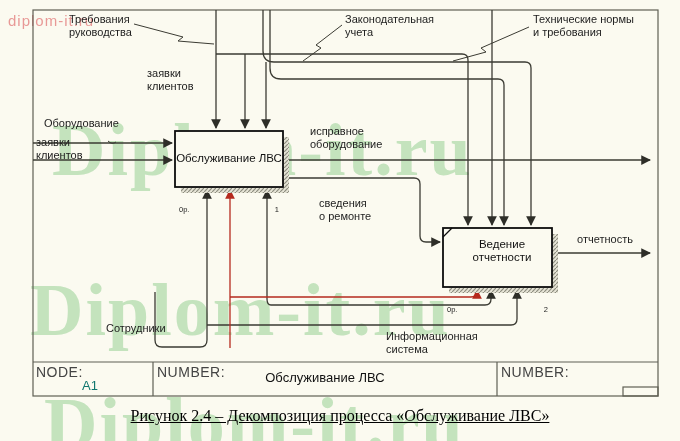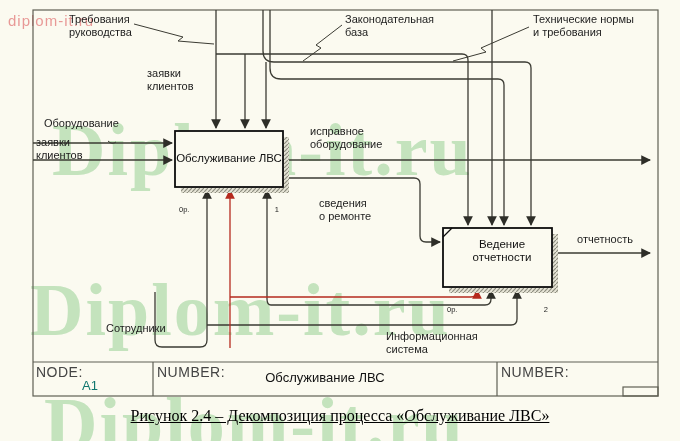--- a/index.html
+++ b/index.html
@@ -100,21 +100,21 @@
       <rect x="443" y="228" width="109" height="59" fill="#fbfaf0" stroke="#0d0d0d" stroke-width="1.8"></rect>
       <path d="M443,237 L452,228" stroke="#0d0d0d" stroke-width="1.2" fill="none"></path>
     </g>
   </svg>
 
   <div class="lbl" style="left:69px;top:13px;">Требования
 руководства</div>
   <div class="lbl" style="left:147px;top:67px;">заявки
 клиентов</div>
   <div class="lbl" style="left:345px;top:13px;">Законодательная
-база</div>
+учета</div>
   <div class="lbl" style="left:533px;top:13px;">Технические нормы
 и требования</div>
   <div class="lbl" style="left:44px;top:117px;">Оборудование</div>
   <div class="lbl" style="left:36px;top:136px;">заявки
 клиентов</div>
   <div class="lbl" style="left:310px;top:125px;">исправное
 оборудование</div>
   <div class="lbl" style="left:319px;top:197px;">сведения
 о ремонте</div>
   <div class="lbl" style="left:577px;top:233px;">отчетность</div>

